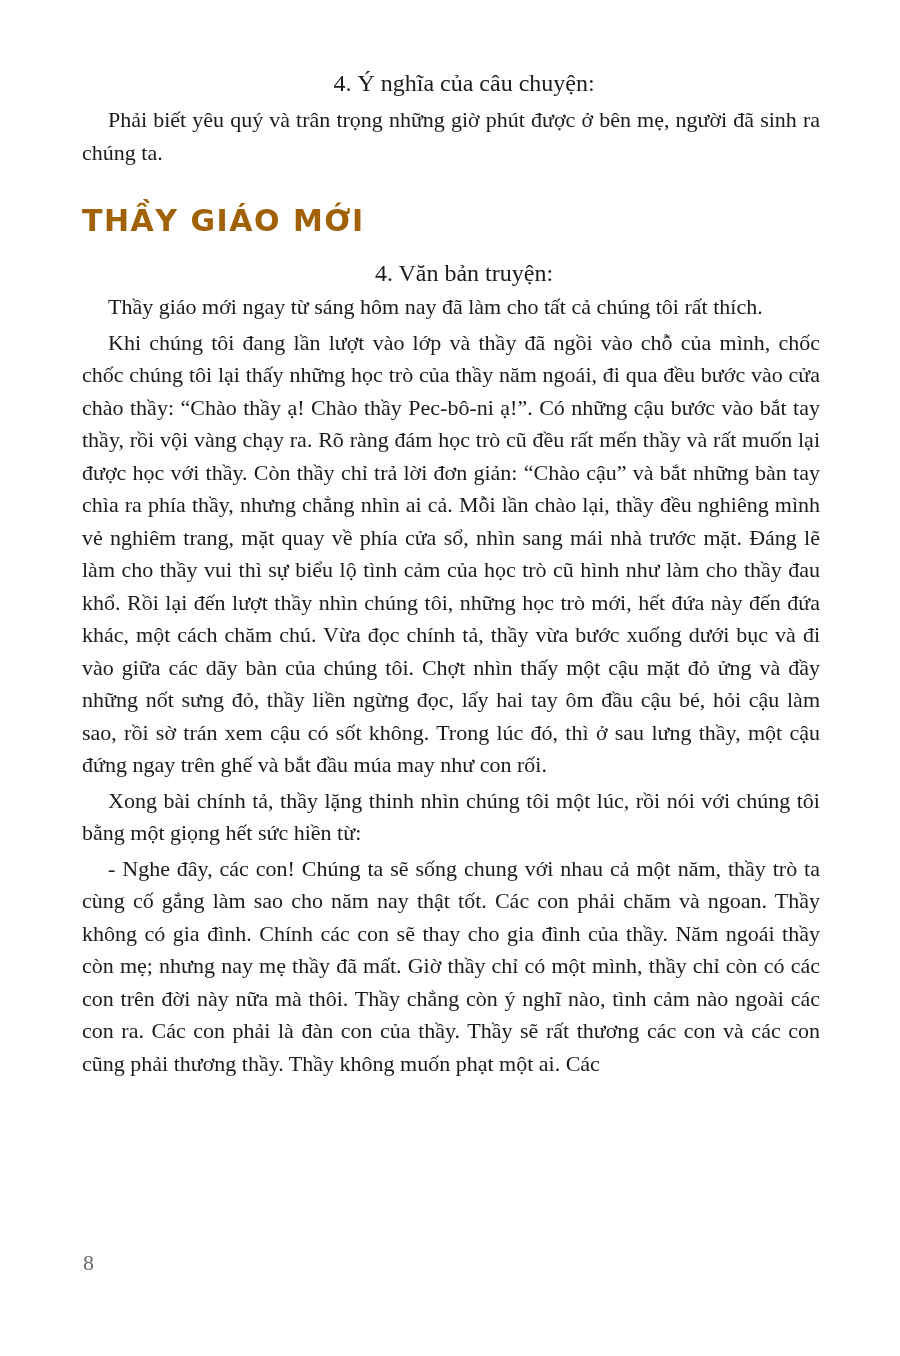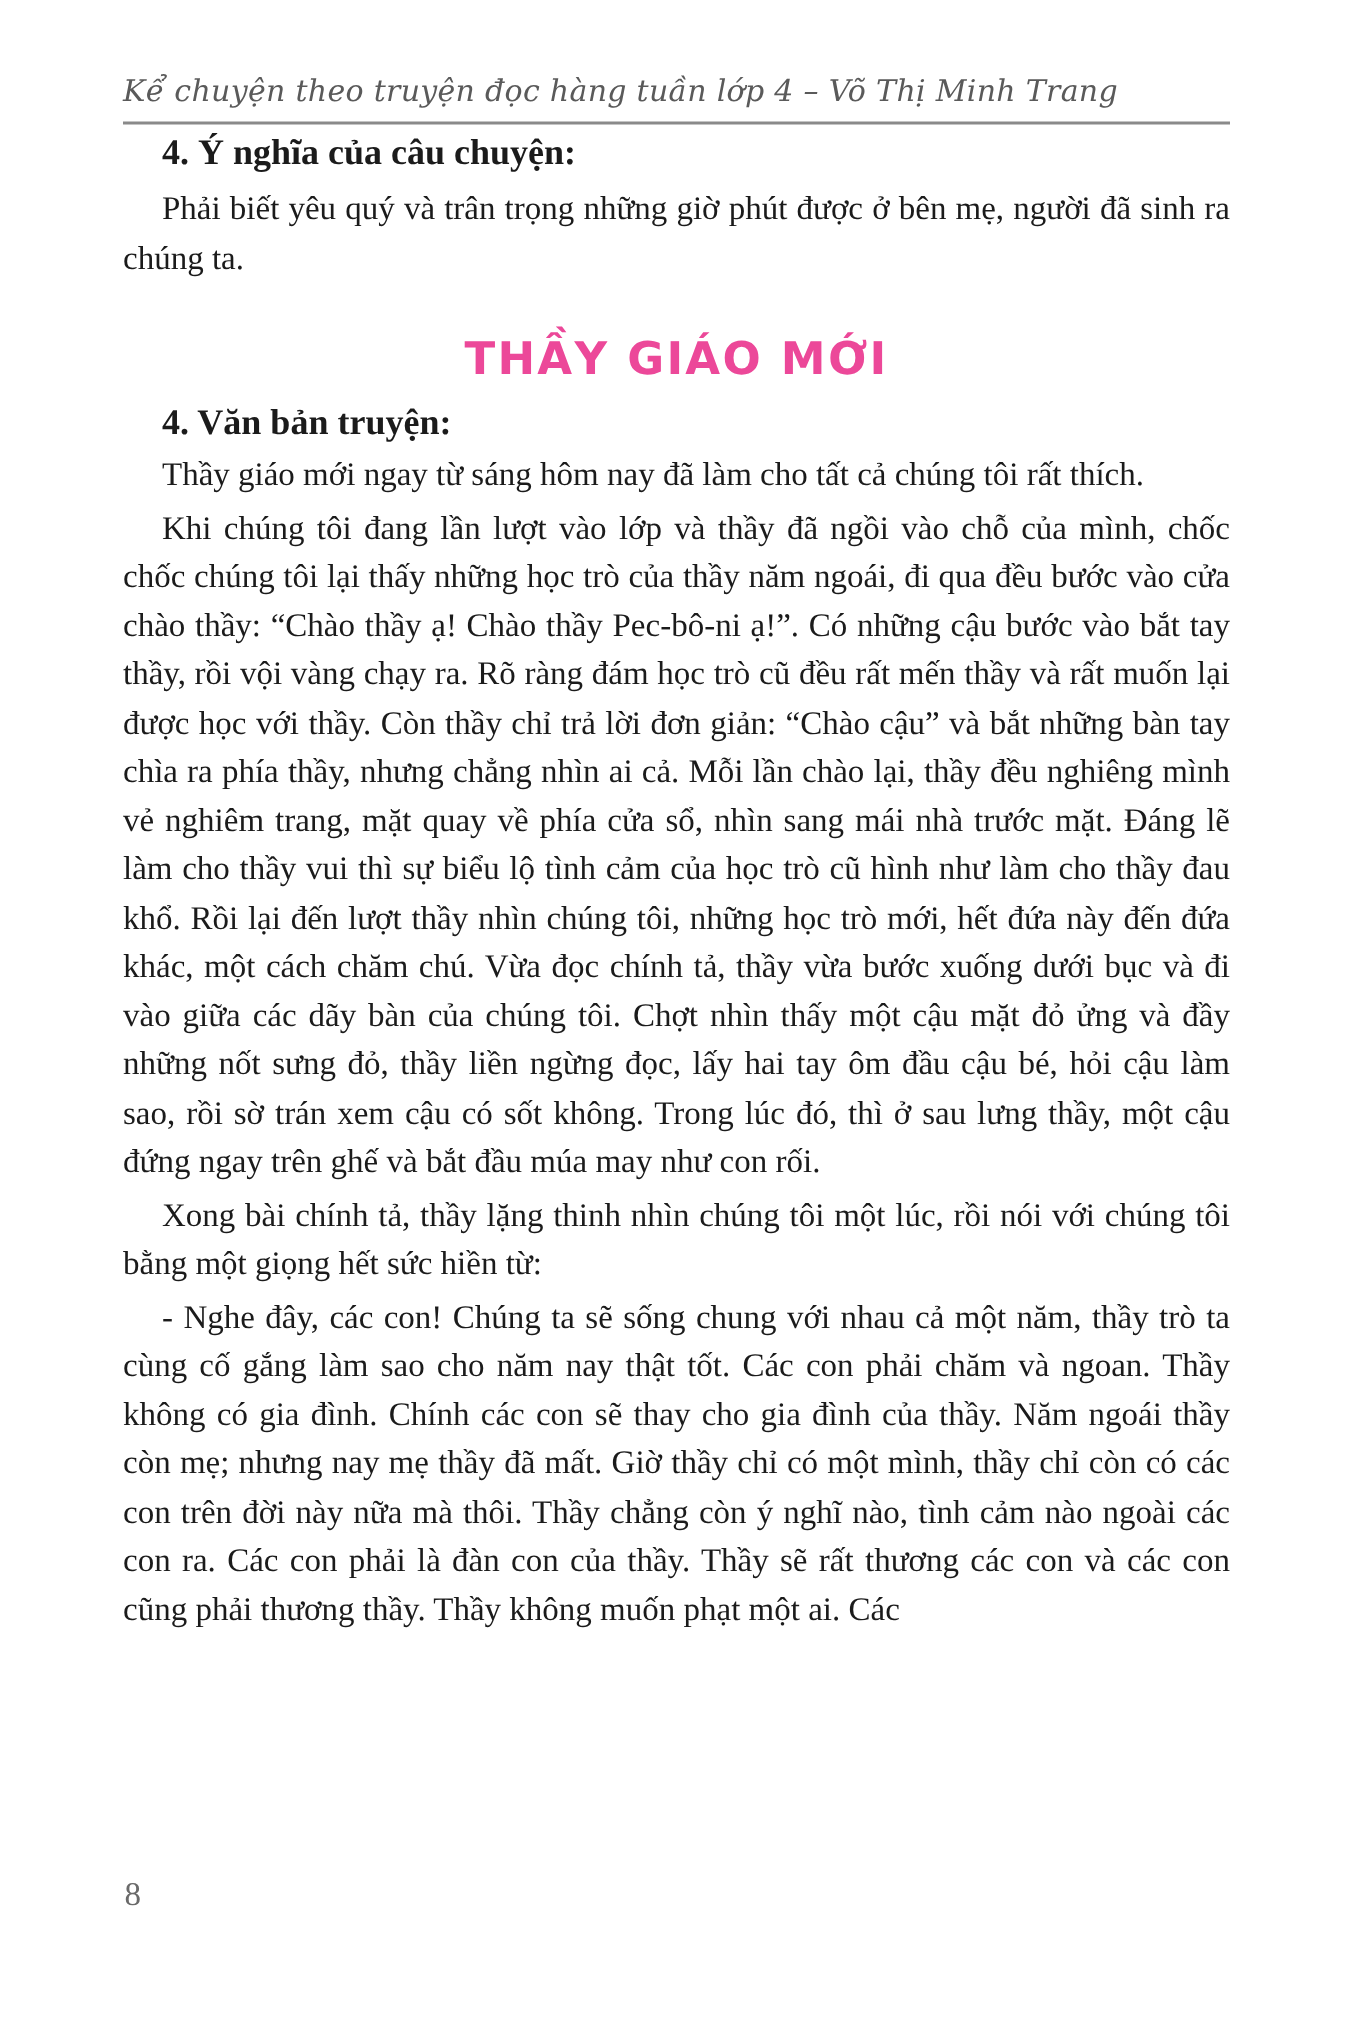--- a/index.html
+++ b/index.html
@@ -30,59 +30,57 @@
     font-family: "DejaVu Serif", "Liberation Serif", serif;
     font-style: italic;
     font-size: 20px;
     color: var(--header-text);
     padding-bottom: 9px;
     border-bottom: 2px solid var(--header-rule);
     letter-spacing: 0.2px;
   }
   .sec-heading {
     font-size: 24px;
-    font-weight: bold;
+    font-weight: normal;
     text-indent: 26px;
-    margin-top: 4px;
+    margin-top: 20px;
     line-height: 30px;
+    text-align: center;
   }
   .body-par {
     font-size: 22px;
     line-height: 32.5px;
     text-align: justify;
     text-indent: 26px;
     margin-top: 3px;
   }
   .meaning-par { margin-top: 6px; }
   .story-title {
     font-family: "DejaVu Sans", "Liberation Sans", sans-serif;
     font-weight: 800;
     font-size: 30px;
     letter-spacing: 1.5px;
-    text-align: center;
+    text-align: left;
     margin-top: 34px;
     margin-bottom: 10px;
-    color: #ec4899;
+    color: #a16207;
   }
   .page-number {
     position: absolute;
     left: 83px;
     top: 1250px;
     font-size: 22px;
     color: var(--page-number);
   }
 </style>
 </head>
 <body>
 
 <div class="page">
 
-  <header class="running-header">
-    <span>Kể chuyện theo truyện đọc hàng tuần lớp 4 – Võ Thị Minh Trang</span>
-  </header>
 
   <main>
 
     <h3 class="sec-heading">4. Ý nghĩa của câu chuyện:</h3>
 
     <p class="body-par meaning-par">Phải biết yêu quý và trân trọng những giờ phút được ở bên mẹ, người đã sinh ra chúng ta.</p>
 
     <h1 class="story-title">THẦY GIÁO MỚI</h1>
 
     <h3 class="sec-heading">4. Văn bản truyện:</h3>

